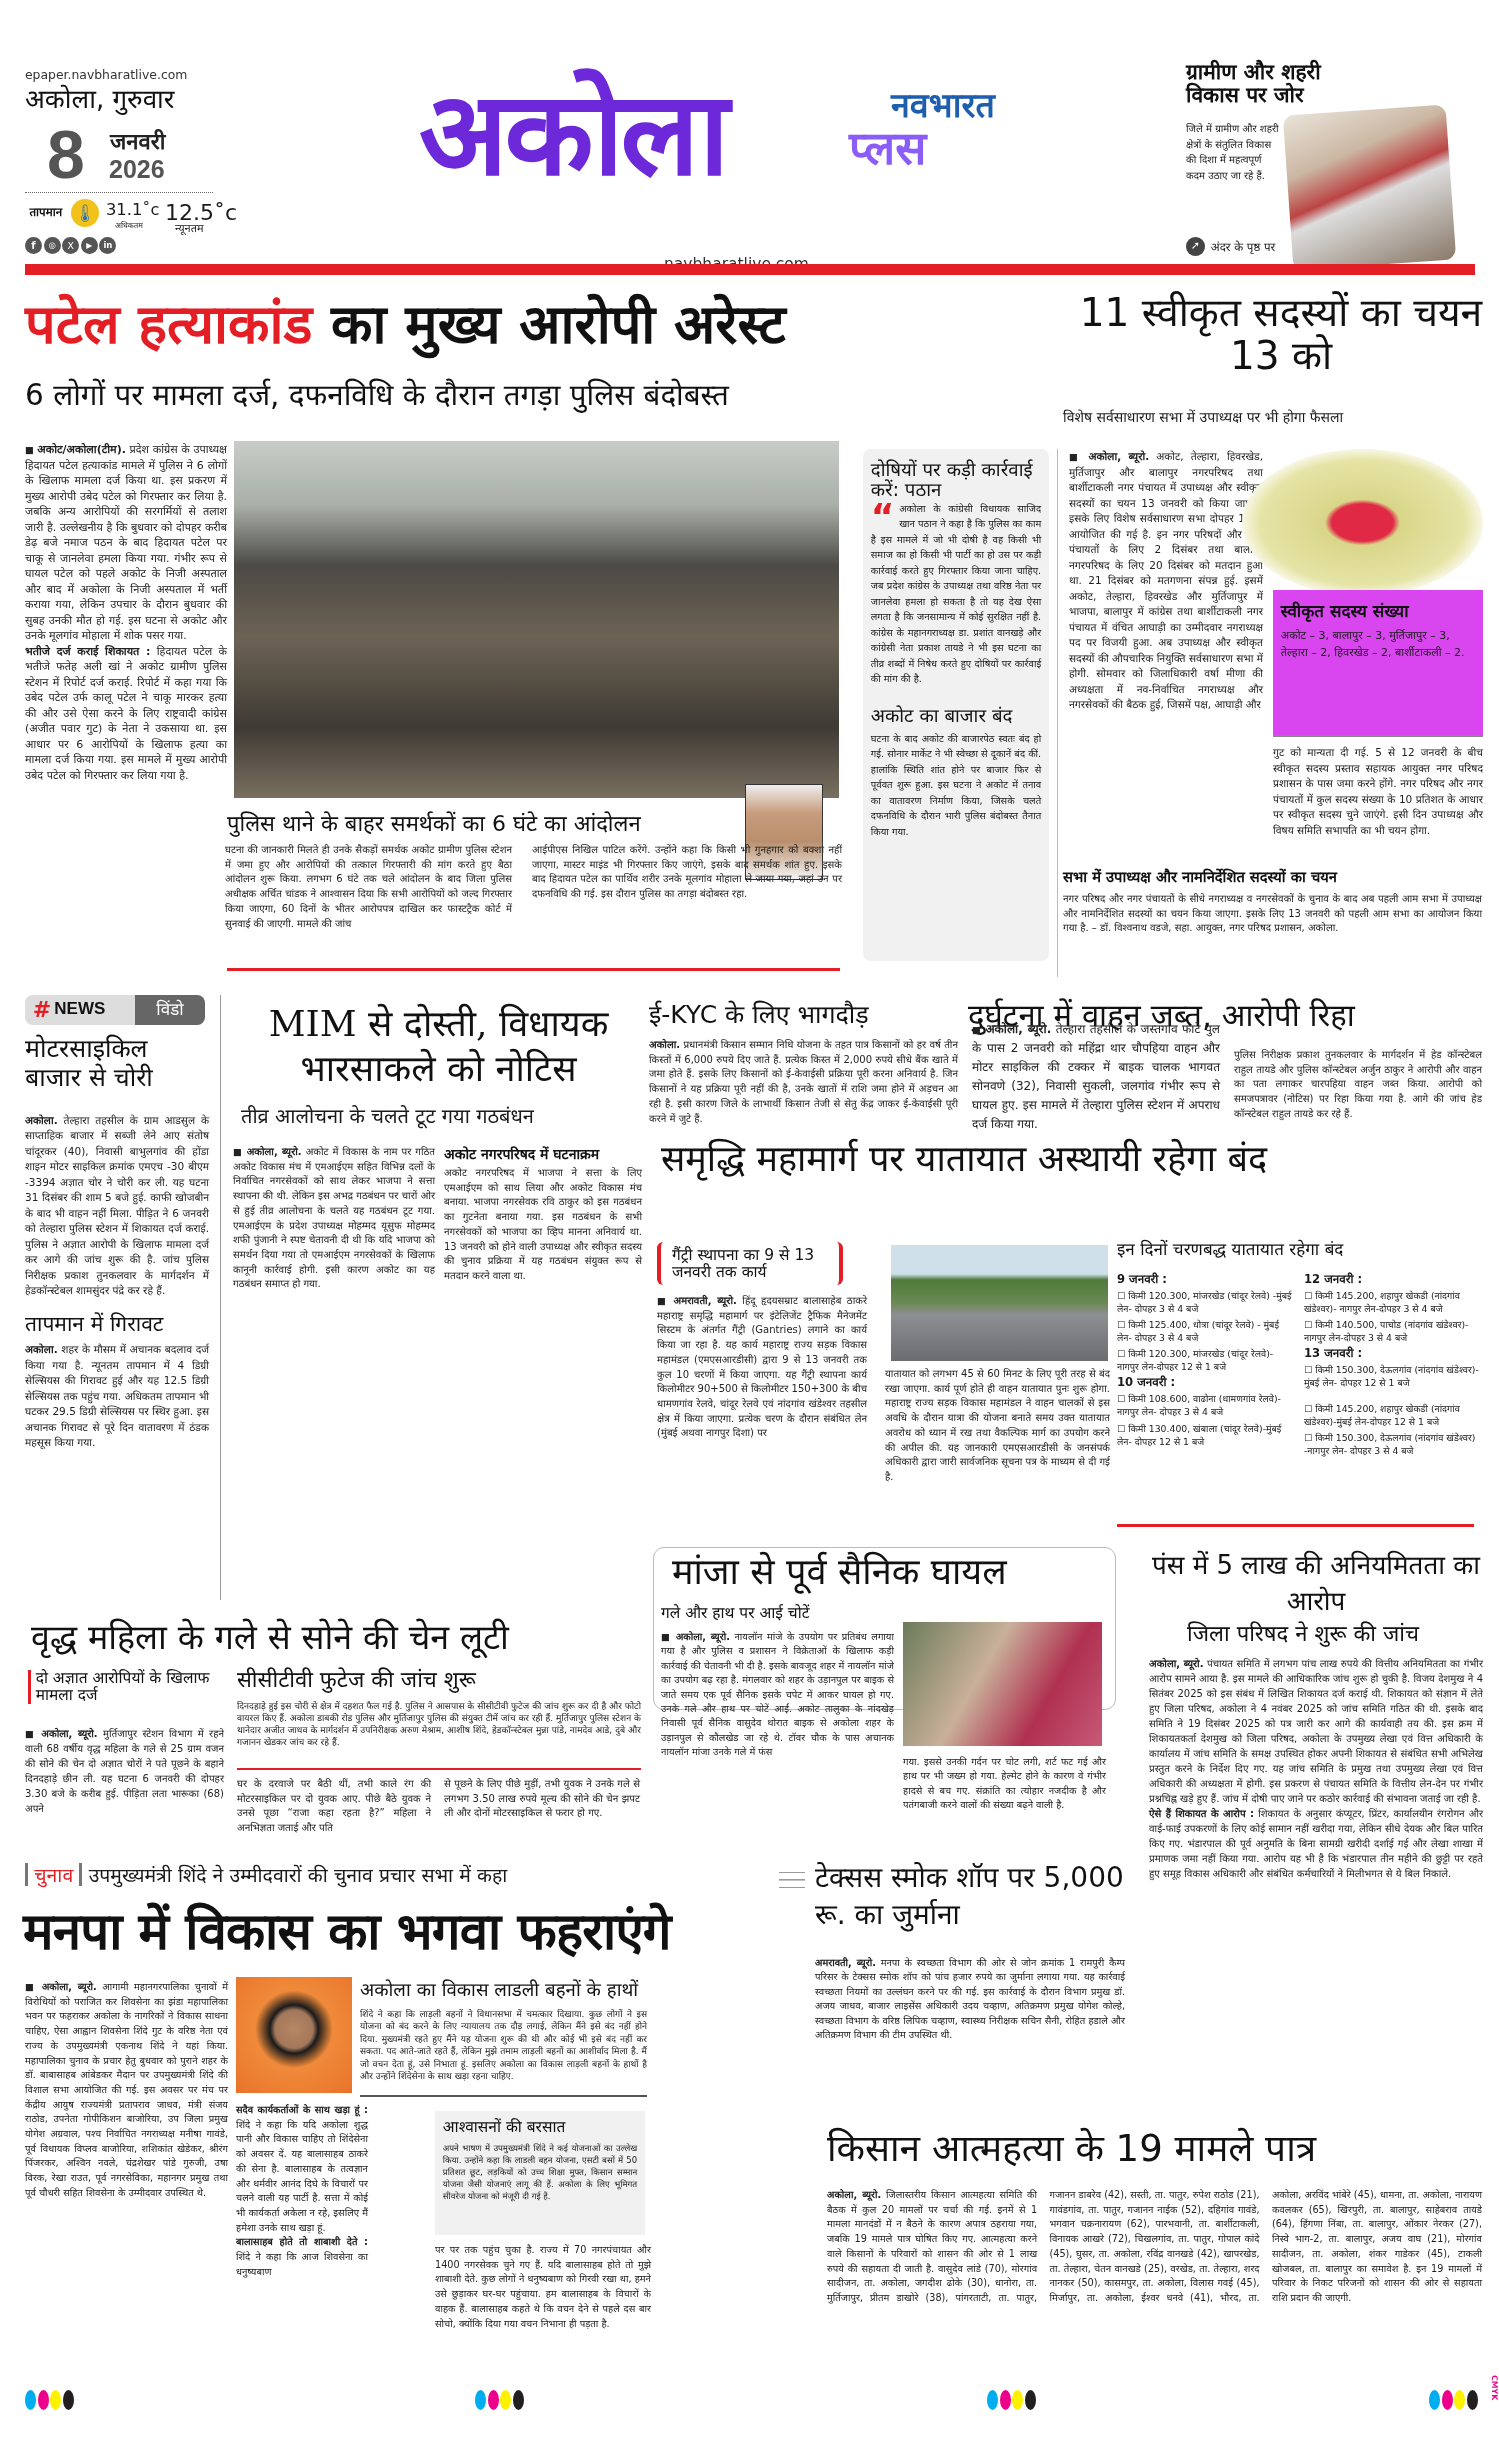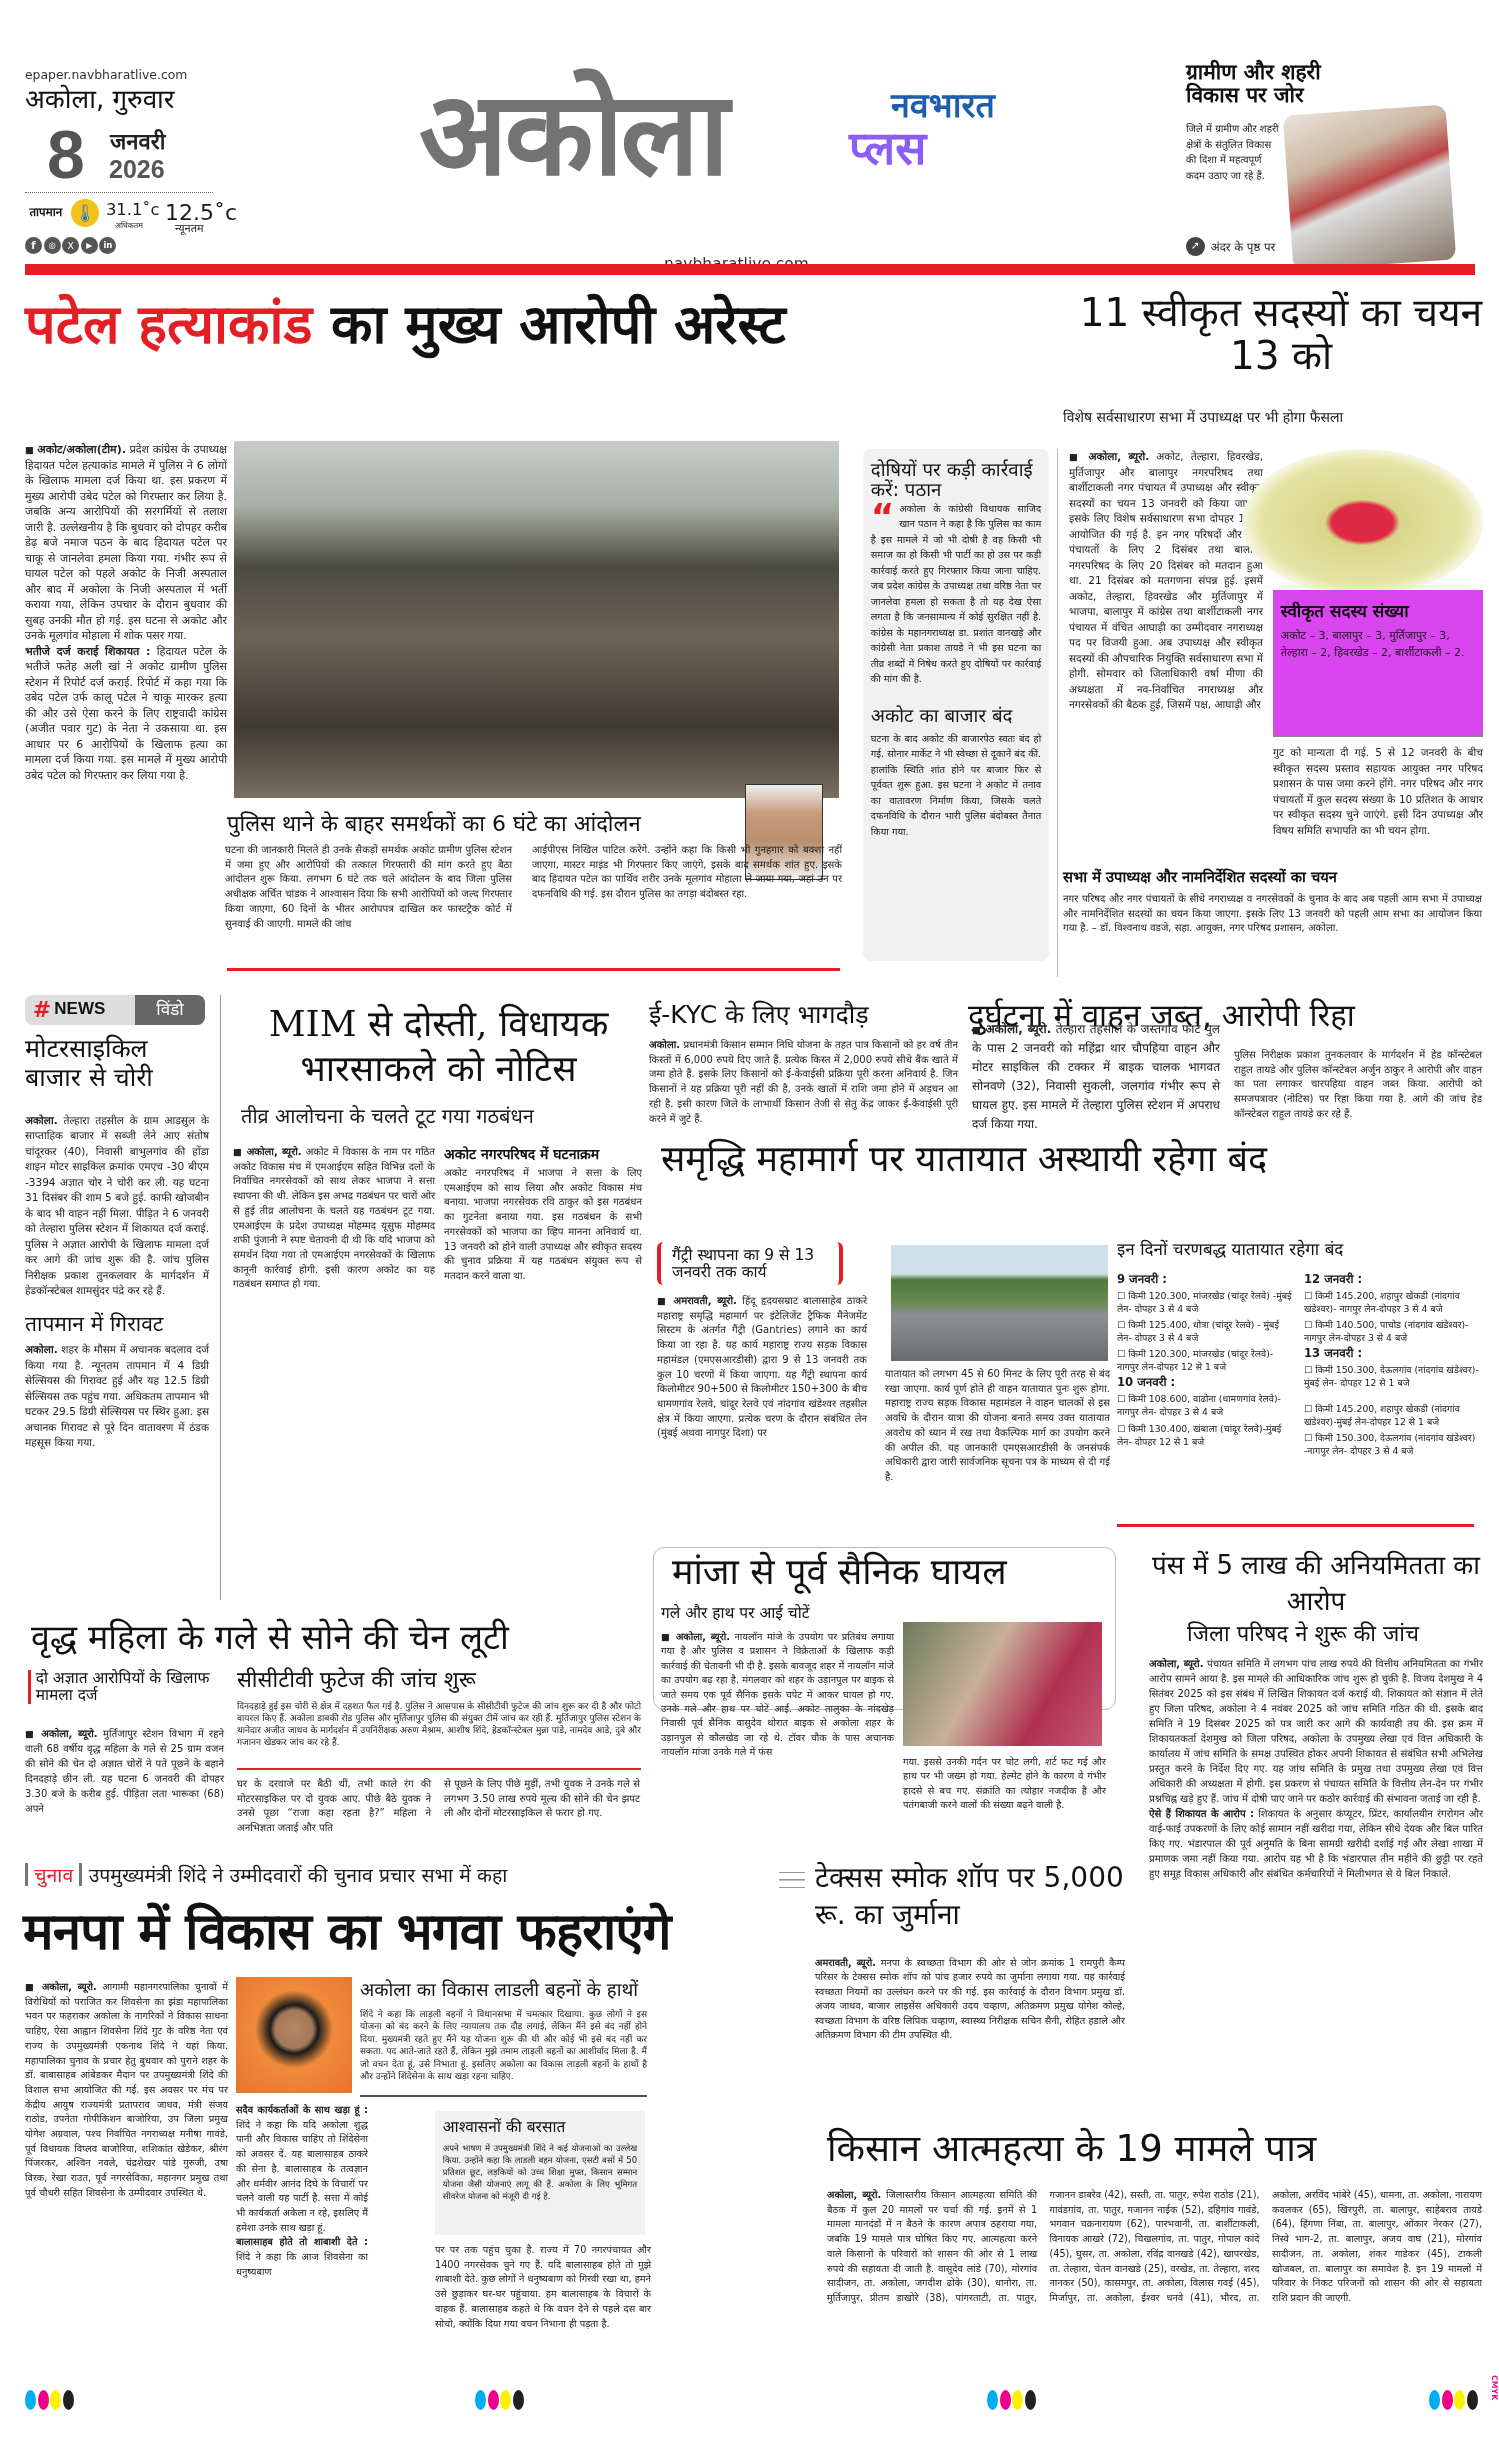--- a/index.html
+++ b/index.html
@@ -31,41 +31,42 @@
   <div class="abs" style="left:165px;top:200px;font-size:22px">12.5˚c</div>
   <div class="abs" style="left:175px;top:220px;font-size:11px">न्यूनतम</div>
   <div class="abs" style="left:25px;top:237px;display:flex;gap:1.6px">
     <span style="width:17px;height:17px;border-radius:50%;background:#555;color:#fff;font-size:10px;text-align:center;line-height:17px;font-weight:bold">f</span>
     <span style="width:17px;height:17px;border-radius:50%;background:#555;color:#fff;font-size:8.5px;text-align:center;line-height:17px">◎</span>
     <span style="width:17px;height:17px;border-radius:50%;background:#555;color:#fff;font-size:9.3px;text-align:center;line-height:17px">X</span>
     <span style="width:17px;height:17px;border-radius:50%;background:#555;color:#fff;font-size:7.8px;text-align:center;line-height:17px">▶</span>
     <span style="width:17px;height:17px;border-radius:50%;background:#555;color:#fff;font-size:8.5px;text-align:center;line-height:17px;font-weight:bold">in</span>
   </div>
 
-  <div class="abs hd red" style="left:419px;top:70px;font-size:116px;letter-spacing:-3.1px;color:#737373">अकोला</div>
+  <div class="abs hd red" style="left:419px;top:70px;font-size:116px;letter-spacing:-3.1px;color:#6d28d9">अकोला</div>
   <div class="abs hd" style="left:891px;top:87px;font-size:34px;color:#1d5fae">नवभारत</div>
   <div class="abs hd" style="left:849px;top:123px;font-size:46px;color:#8b5cf6">प्लस</div>
   <div class="abs" style="left:664px;top:255px;font-size:15.5px;color:#333">navbharatlive.com</div>
 
   <div class="abs hd" style="left:1186px;top:61px;width:147px;font-size:21px">ग्रामीण और शहरी विकास पर जोर</div>
   <div class="abs" style="left:1186px;top:121px;width:93px;font-size:10px;line-height:15.5px">जिले में ग्रामीण और शहरी क्षेत्रों के संतुलित विकास की दिशा में महत्वपूर्ण कदम उठाए जा रहे हैं.</div>
   <div class="abs photo" style="left:1288px;top:110px;width:163px;height:155px;border-radius:11px;transform:rotate(-4deg);background:linear-gradient(160deg,#e9e3d8,#cbb7a3 30%,#b44 48%,#ddd 55%,#8a7a6a)"></div>
   <div class="abs" style="left:1186px;top:237px;display:flex;align-items:center;gap:6.2px;font-size:11.6px">
     <span style="width:18.6px;height:18.6px;border-radius:50%;background:#444;color:#fff;text-align:center;line-height:18.6px;font-size:11px">➚</span>
     <span>अंदर के पृष्ठ पर</span>
   </div>
 
   <div class="abs redbar" style="left:25px;top:264px;width:1450px;height:11px"></div>
 </div>
 
 <div class="abs" style="left:0;top:287px;width:1055px;height:543px">
   <div class="abs hd" style="left:25px;top:7.8px;font-size:54px;white-space:nowrap">
     <span class="red">पटेल हत्याकांड</span>
     <span>का मुख्य आरोपी अरेस्ट</span>
   </div>
+  <div class="abs hd" style="left:25px;top:92px;font-size:29.5px;white-space:nowrap;font-weight:normal">6 लोगों पर मामला दर्ज, दफनविधि के दौरान तगड़ा पुलिस बंदोबस्त</div>
 
   <div class="abs body" style="left:25px;top:155px;width:202px;font-size:11px;line-height:15.5px">
     <b class="bullet">अकोट/अकोला(टीम).</b>
     <span>प्रदेश कांग्रेस के उपाध्यक्ष हिदायत पटेल हत्याकांड मामले में पुलिस ने 6 लोगों के खिलाफ मामला दर्ज किया था. इस प्रकरण में मुख्य आरोपी उबेद पटेल को गिरफ्तार कर लिया है. जबकि अन्य आरोपियों की सरगर्मियों से तलाश जारी है. उल्लेखनीय है कि बुधवार को दोपहर करीब डेढ़ बजे नमाज पठन के बाद हिदायत पटेल पर चाकू से जानलेवा हमला किया गया. गंभीर रूप से घायल पटेल को पहले अकोट के निजी अस्पताल और बाद में अकोला के निजी अस्पताल में भर्ती कराया गया, लेकिन उपचार के दौरान बुधवार की सुबह उनकी मौत हो गई. इस घटना से अकोट और उनके मूलगांव मोहाला में शोक पसर गया.</span><br>
     <b>भतीजे दर्ज कराई शिकायत :</b>
     <span>हिदायत पटेल के भतीजे फतेह अली खां ने अकोट ग्रामीण पुलिस स्टेशन में रिपोर्ट दर्ज कराई. रिपोर्ट में कहा गया कि उबेद पटेल उर्फ कालू पटेल ने चाकू मारकर हत्या की और उसे ऐसा करने के लिए राष्ट्रवादी कांग्रेस (अजीत पवार गुट) के नेता ने उकसाया था. इस आधार पर 6 आरोपियों के खिलाफ हत्या का मामला दर्ज किया गया. इस मामले में मुख्य आरोपी उबेद पटेल को गिरफ्तार कर लिया गया है.</span>
   </div>
 
   <div class="abs" style="left:234px;top:154px;width:605px;height:357px;background:linear-gradient(180deg,#c7ccc7 0%,#a9b0a8 18%,#4b4a44 35%,#6d6355 55%,#3e3a34 80%,#7a6f60 100%)"></div>
   <div class="abs" style="left:745px;top:497px;width:78px;height:96px;border:1.6px solid #333;background:linear-gradient(180deg,#eee 0%,#c79c7c 30%,#b98f6d 60%,#f5f5f5 100%)"></div>

